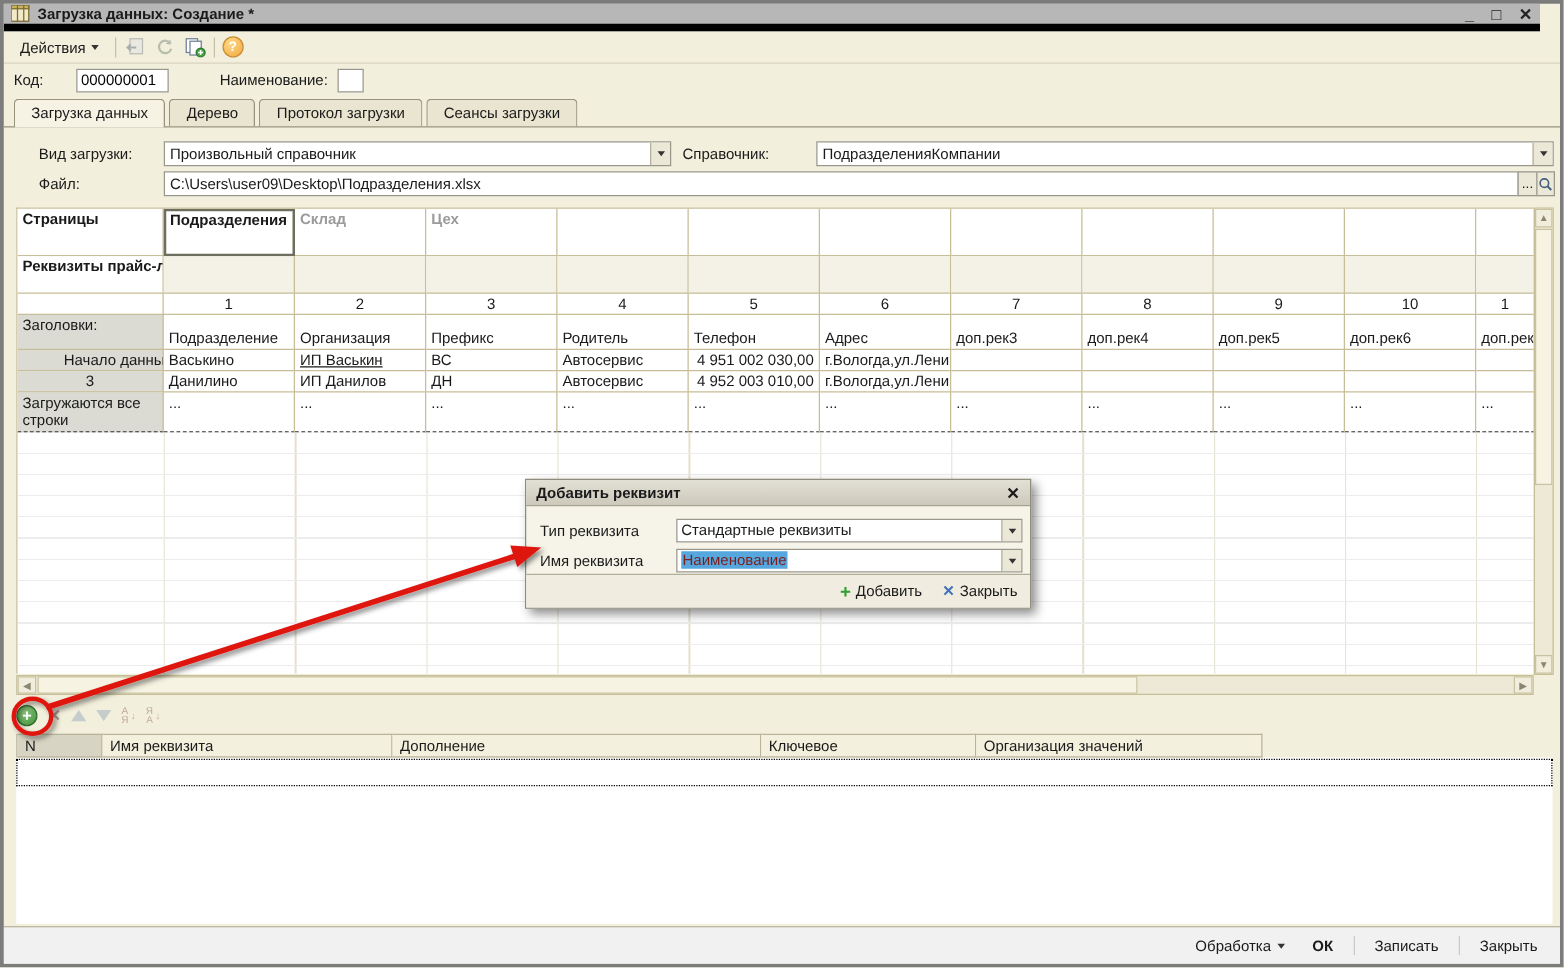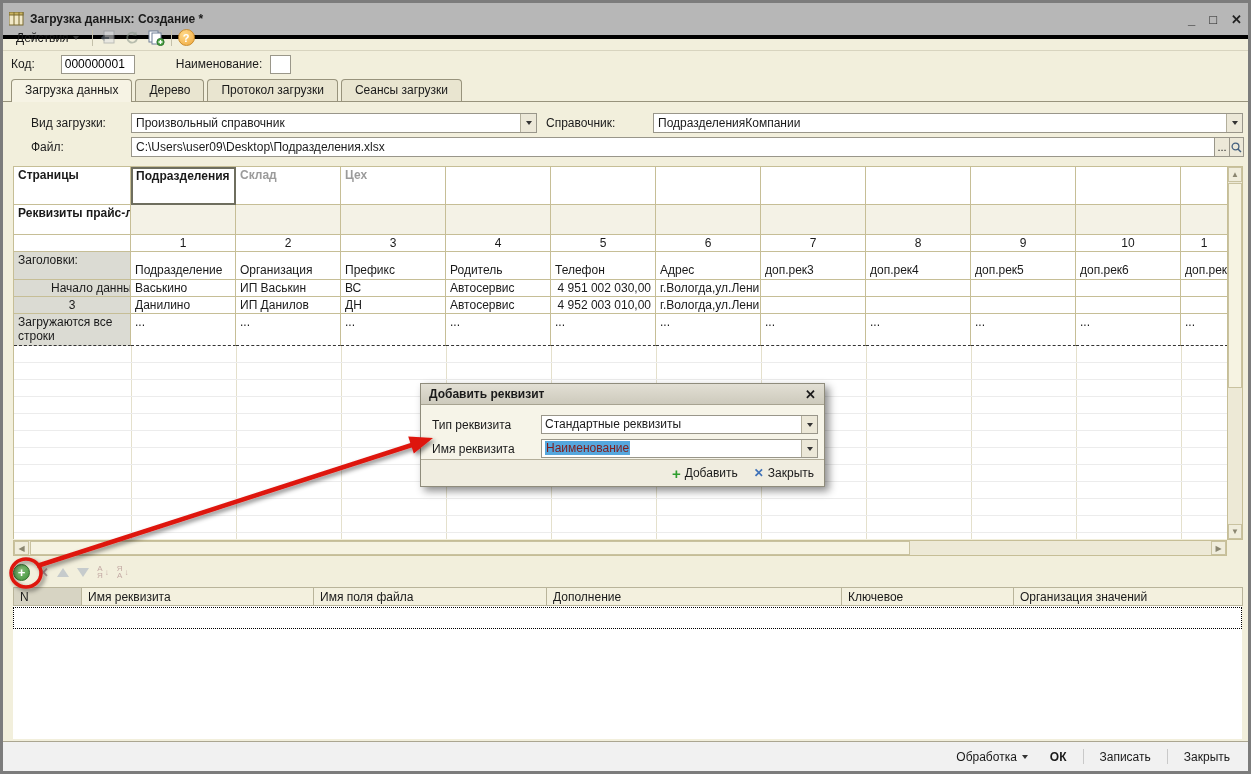--- a/index.html
+++ b/index.html
@@ -1,20 +1,20 @@
 <!DOCTYPE html>
 <html><head>
 <meta charset="utf-8">
 <style>
   * { margin:0; padding:0; box-sizing:border-box; }
   html,body { width:1251px; height:774px; font-family:"Liberation Sans", sans-serif; font-size:12px; color:#1a1a1a; }
   .window { position:relative; width:1251px; height:774px; background:#F2EFDC; border:3px solid #7c7c7c; overflow:hidden; }
 
   
-  .titlebar { position:absolute; left:0; top:0; right:0; height:36px; background:#b7b7b7; display:flex; align-items:center; padding:0 6px; border-bottom:4px solid #000000; }
+  .titlebar { position:absolute; left:0; top:0; right:16px; height:22px; background:#b7b7b7; display:flex; align-items:center; padding:0 6px; border-bottom:6px solid #000000; }
   .titlebar .ttl { font-weight:bold; margin-left:6px; }
   .wbtns { margin-left:auto; display:flex; gap:14px; font-weight:bold; color:#222; }
   .wbtns span { cursor:default; font-size:13px; }
 
   
   .toolbar { position:absolute; left:0; top:22px; right:0; height:26px; display:flex; align-items:center; padding:0 6px; gap:6px; border-bottom:1px solid #d8d4bf; }
   .tbtn { display:flex; align-items:center; gap:4px; padding:2px 6px; border:1px solid transparent; }
   .tsep { width:1px; height:16px; background:#c4c0aa; }
   .caret { width:0; height:0; border-left:3.5px solid transparent; border-right:3.5px solid transparent; border-top:4px solid #333; display:inline-block; }
   .icon16 { width:18px; height:18px; display:flex; align-items:center; justify-content:center; }
@@ -245,21 +245,21 @@
           <div class="scell" style="width: 105px; height: 28px; line-height: 34px;">Адрес</div>
           <div class="scell" style="width: 105px; height: 28px; line-height: 34px;">доп.рек3</div>
           <div class="scell" style="width: 105px; height: 28px; line-height: 34px;">доп.рек4</div>
           <div class="scell" style="width: 105px; height: 28px; line-height: 34px;">доп.рек5</div>
           <div class="scell" style="width: 105px; height: 28px; line-height: 34px;">доп.рек6</div>
           <div class="scell" style="width: 47px; height: 28px; line-height: 34px;">доп.рек7</div>
         </div>
         <div class="srow" style="height: 17px;">
           <div class="scell glab" style="width: 117px; height: 17px; padding-left: 37px;">Начало данных</div>
           <div class="scell" style="width: 105px; height: 17px;">Васькино</div>
-          <div class="scell" style="width: 105px; height: 17px;">ИП Васькин</div>
+          <div class="scell" style="width: 105px; height: 17px; text-decoration: underline;">ИП Васькин</div>
           <div class="scell" style="width: 105px; height: 17px;">ВС</div>
           <div class="scell" style="width: 105px; height: 17px;">Автосервис</div>
           <div class="scell rnum" style="width: 105px; height: 17px;">4 951 002 030,00</div>
           <div class="scell" style="width: 105px; height: 17px;">г.Вологда,ул.Ленина,д.7</div>
           <div class="scell" style="width: 105px; height: 17px;"></div>
           <div class="scell" style="width: 105px; height: 17px;"></div>
           <div class="scell" style="width: 105px; height: 17px;"></div>
           <div class="scell" style="width: 105px; height: 17px;"></div>
           <div class="scell" style="width: 47px; height: 17px;"></div>
         </div>
@@ -315,21 +315,20 @@
     <span class="sortic">А<br>Я</span>
       <span class="sortic" style="margin-left:-6px;">↓</span>
     <span class="sortic">Я<br>А</span>
       <span class="sortic" style="margin-left:-6px;">↓</span>
   </div>
 
   <div class="mapbody"></div>
   <div class="maphdr" id="map-header">
       <div class="mhc first" style="width: 68px;">N</div>
       <div class="mhc" style="width: 232px;">Имя реквизита</div>
-      <div class="mhc" style="width: 233px;">Имя поля файла</div>
       <div class="mhc" style="width: 295px;">Дополнение</div>
       <div class="mhc" style="width: 172px;">Ключевое</div>
       <div class="mhc" style="width: 229px;">Организация значений</div>
     </div>
   <div class="maprow"></div>
 
   <div class="footline"></div>
   <div class="footer">
     <div class="fbtn">
       <span>Обработка</span>

